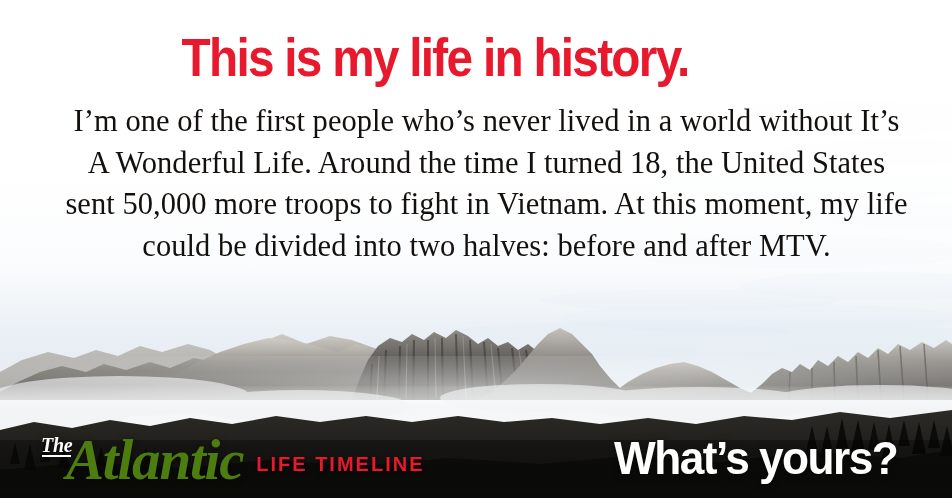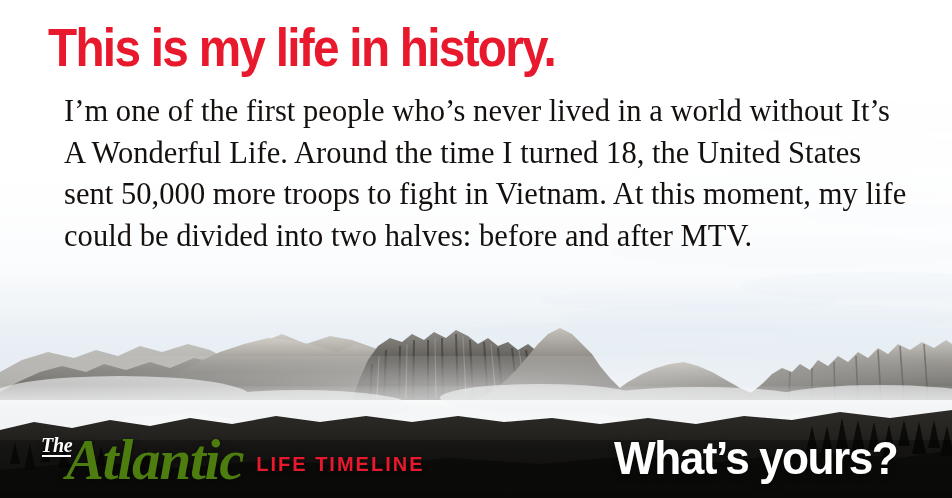--- a/index.html
+++ b/index.html
@@ -48,23 +48,24 @@
         rgba(255,255,255,0.80) 80%,
         rgba(255,255,255,0.28) 94%,
         rgba(255,255,255,0.00) 100%);
     pointer-events: none;
   }
 
   
   .copy {
     position: absolute;
     left: 48px;
-    top: 20px;
+    top: 30px;
     width: 860px;
     z-index: 3;
+    text-align: center;
   }
 
   .headline {
     margin: 0 0 10px 0;
     font-family: "Liberation Sans", sans-serif;
     font-weight: 700;
     font-size: 53px;
     line-height: 1.04;
     letter-spacing: -1.9px;
     color: #e8192c;

